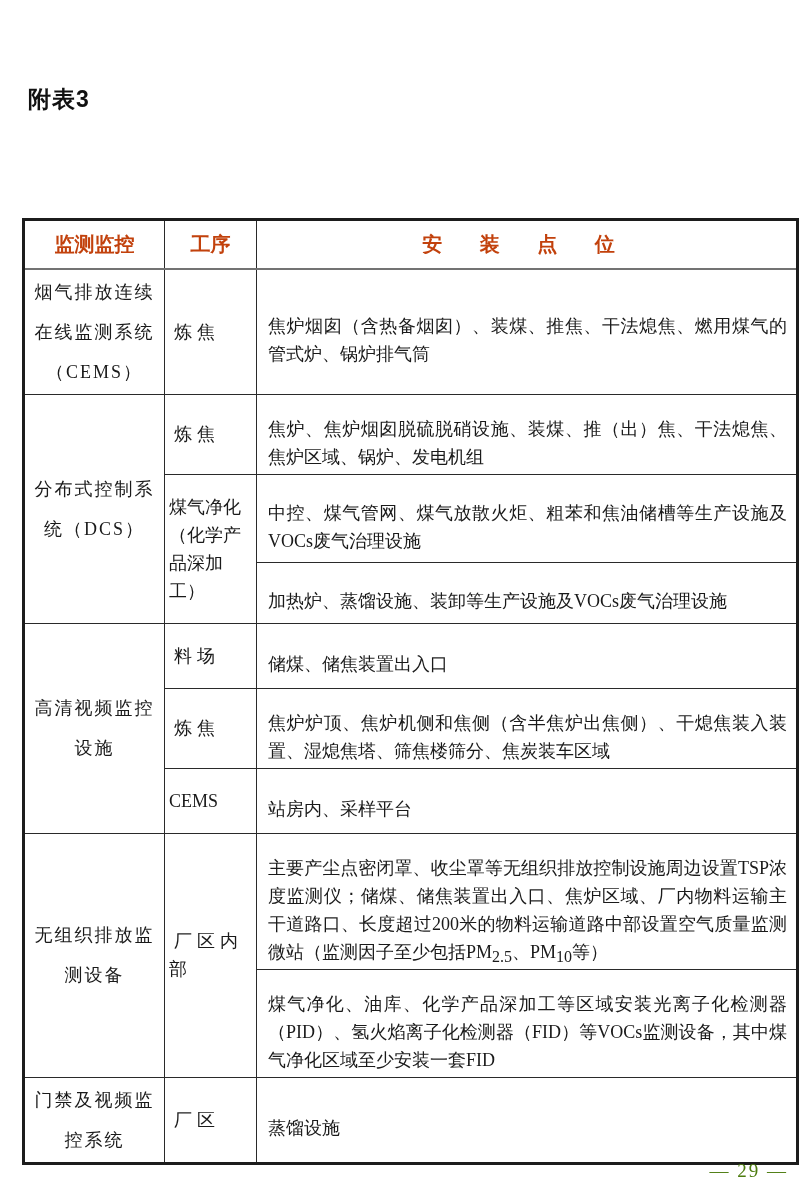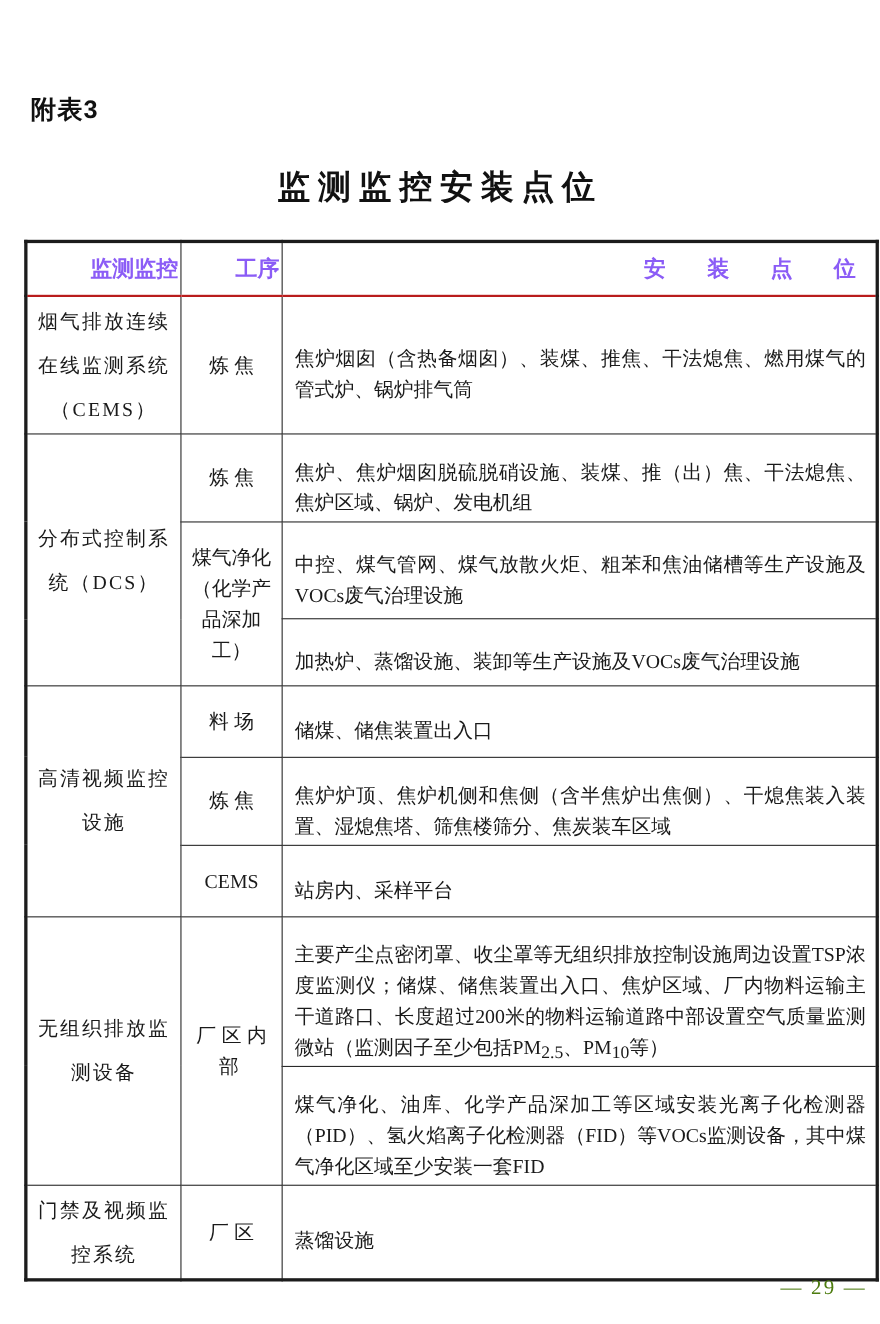--- a/index.html
+++ b/index.html
@@ -43,37 +43,36 @@
     border-collapse: collapse;
     table-layout: fixed;
     border: 3px solid #1c1c1c;
   }
   table.points td, table.points th {
     border: 1px solid #2a2a2a;
     vertical-align: middle;
     overflow: hidden;
   }
   tr.hdr th {
-    border-bottom: 2px solid #b91c1c;
+    border-bottom: 2px solid #737373;
     font-family: "Liberation Sans", sans-serif;
     font-weight: 700;
     font-size: 20px;
-    text-align: right;
-    color: #8b5cf6;
+    text-align: center;
+    color: #c2410c;
     padding: 2px;
   }
   .c1 {
     text-align: center;
     font-size: 18px;
     line-height: 40px;
     padding: 2px 5px;
     letter-spacing: 2px;
   }
   .c2 {
-    text-align: center;
     font-size: 18px;
     line-height: 28px;
     padding: 18px 4px;
   }
   .c2.sp { letter-spacing: 5px; text-indent: 5px; }
   .c3 {
     text-align: justify;
     font-size: 18px;
     line-height: 28px;
     padding: 20px 9px 3px 11px;
@@ -94,21 +93,20 @@
     color: #4d7c0f;
   }
 </style>
 </head>
 <body>
 
 <div class="page">
 
   <div class="doc-label">附表3</div>
 
-  <div class="doc-title">监测监控安装点位</div>
 
   <table class="points">
     <colgroup>
       <col style="width:141px">
       <col style="width:92px">
       <col style="width:541px">
     </colgroup>
 
     <tbody>
         <tr class="hdr" style="height:49px">

